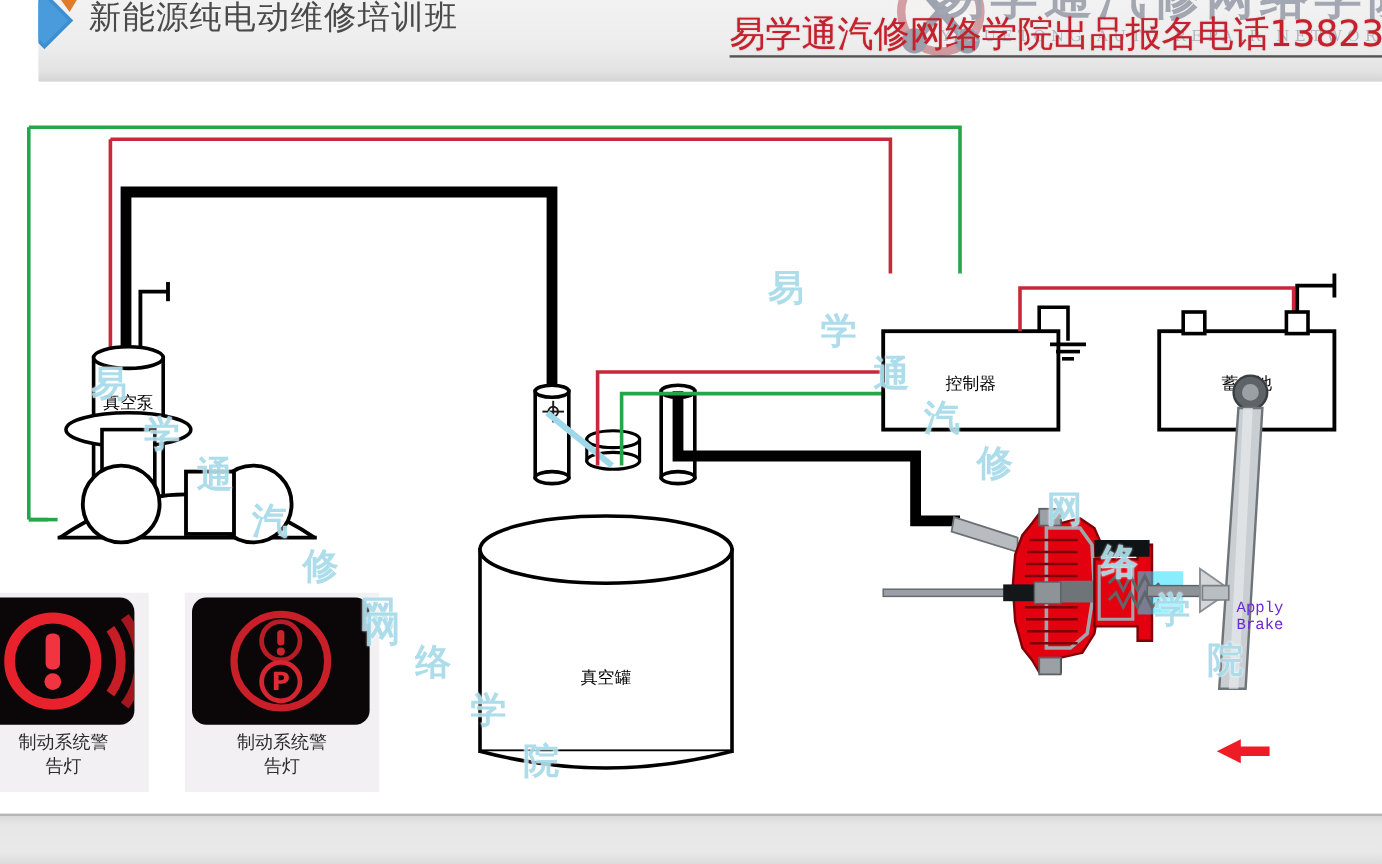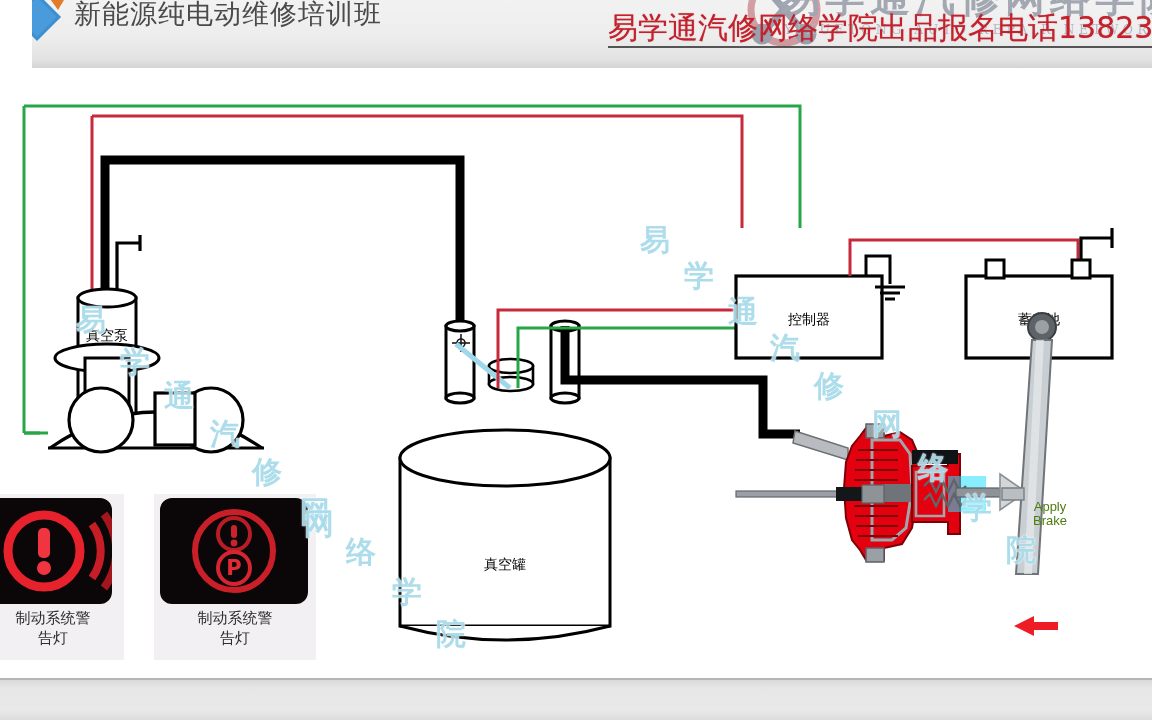--- a/index.html
+++ b/index.html
@@ -282,21 +282,21 @@
       <g>
         <polygon points="1014,538 1034,528 1034,534 1058,534 1058,542 1034,542 1034,548" fill="#ee1c25"></polygon>
       </g>
 
       <g stroke="#27a648" stroke-width="3" fill="none">
         <polyline points="24,345 40,345"></polyline>
       </g>
     </svg>
 
     <div style="position:absolute;left:1020px;top:412px;width:60px;text-align:center;
-                font-size:13px;line-height:14px;color:#4d7c0f;font-family:Liberation Sans, sans-serif;">
+                font-size:13px;line-height:14px;color:#6d28d9;font-family:Liberation Mono, monospace;">
       <div>Apply</div>
       <div>Brake</div>
     </div>
 
     <div class="lampcard" style="left:-18px;top:406px;width:142px;height:166px;">
       <div class="lampbox" style="left:0;top:4px;width:130px;height:106px;">
         <svg viewBox="0 0 130 106" style="width:130px;height:106px;">
           <circle cx="62" cy="53" r="36" fill="none" stroke="#e8222c" stroke-width="9"></circle>
           <rect x="56" y="30" width="12" height="30" rx="5" fill="#f03540"></rect>
           <circle cx="62" cy="70" r="7" fill="#f03540"></circle>

